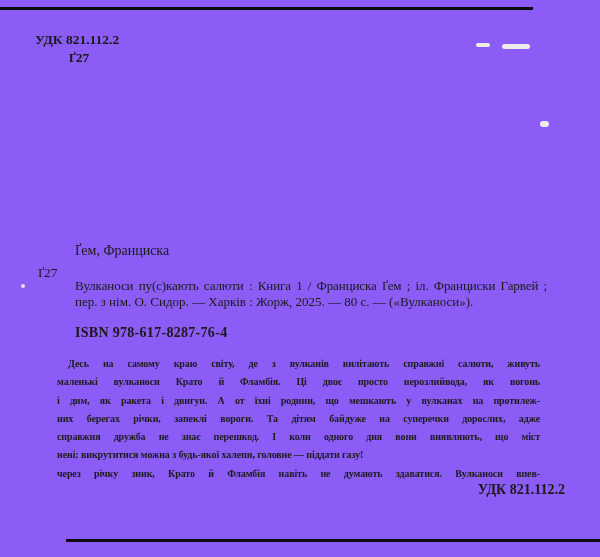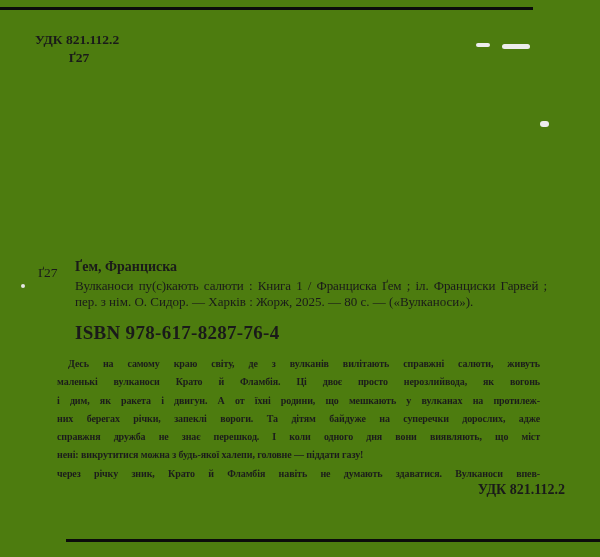--- a/index.html
+++ b/index.html
@@ -4,21 +4,21 @@
 <style>
   html, body {
     margin: 0;
     padding: 0;
     background: #ffffff;
   }
   #page {
     position: relative;
     width: 600px;
     height: 557px;
-    background: #4d7c0f;
+    background: #8b5cf6;
     font-family: "Liberation Serif", "DejaVu Serif", serif;
     color: #1a1a1a;
     overflow: hidden;
   }
   .scan-line {
     position: absolute;
     background: #0b0b0b;
     height: 3px;
   }
   #scan-line-top { left: 0; top: 7px; width: 533px; }
@@ -52,37 +52,37 @@
   }
 
   .col {
     position: absolute;
     left: 75px;
     width: 472px;
     font-size: 13px;
     line-height: 17px;
   }
   #author-line {
-    top: 258px;
-    font-weight: bold;
+    top: 242px;
+    font-weight: normal;
     font-size: 14px;
   }
   #bib-line-1 {
     top: 277px;
     text-align: justify;
     text-align-last: justify;
     letter-spacing: -0.1px;
   }
   #bib-line-2 {
     top: 293px;
   }
   #isbn-line {
     top: 324px;
     font-weight: bold;
-    font-size: 19px;
+    font-size: 14px;
     letter-spacing: 0.3px;
   }
 
   #annotation {
     position: absolute;
     left: 57px;
     top: 355px;
     width: 483px;
     font-weight: bold;
     font-size: 10px;

